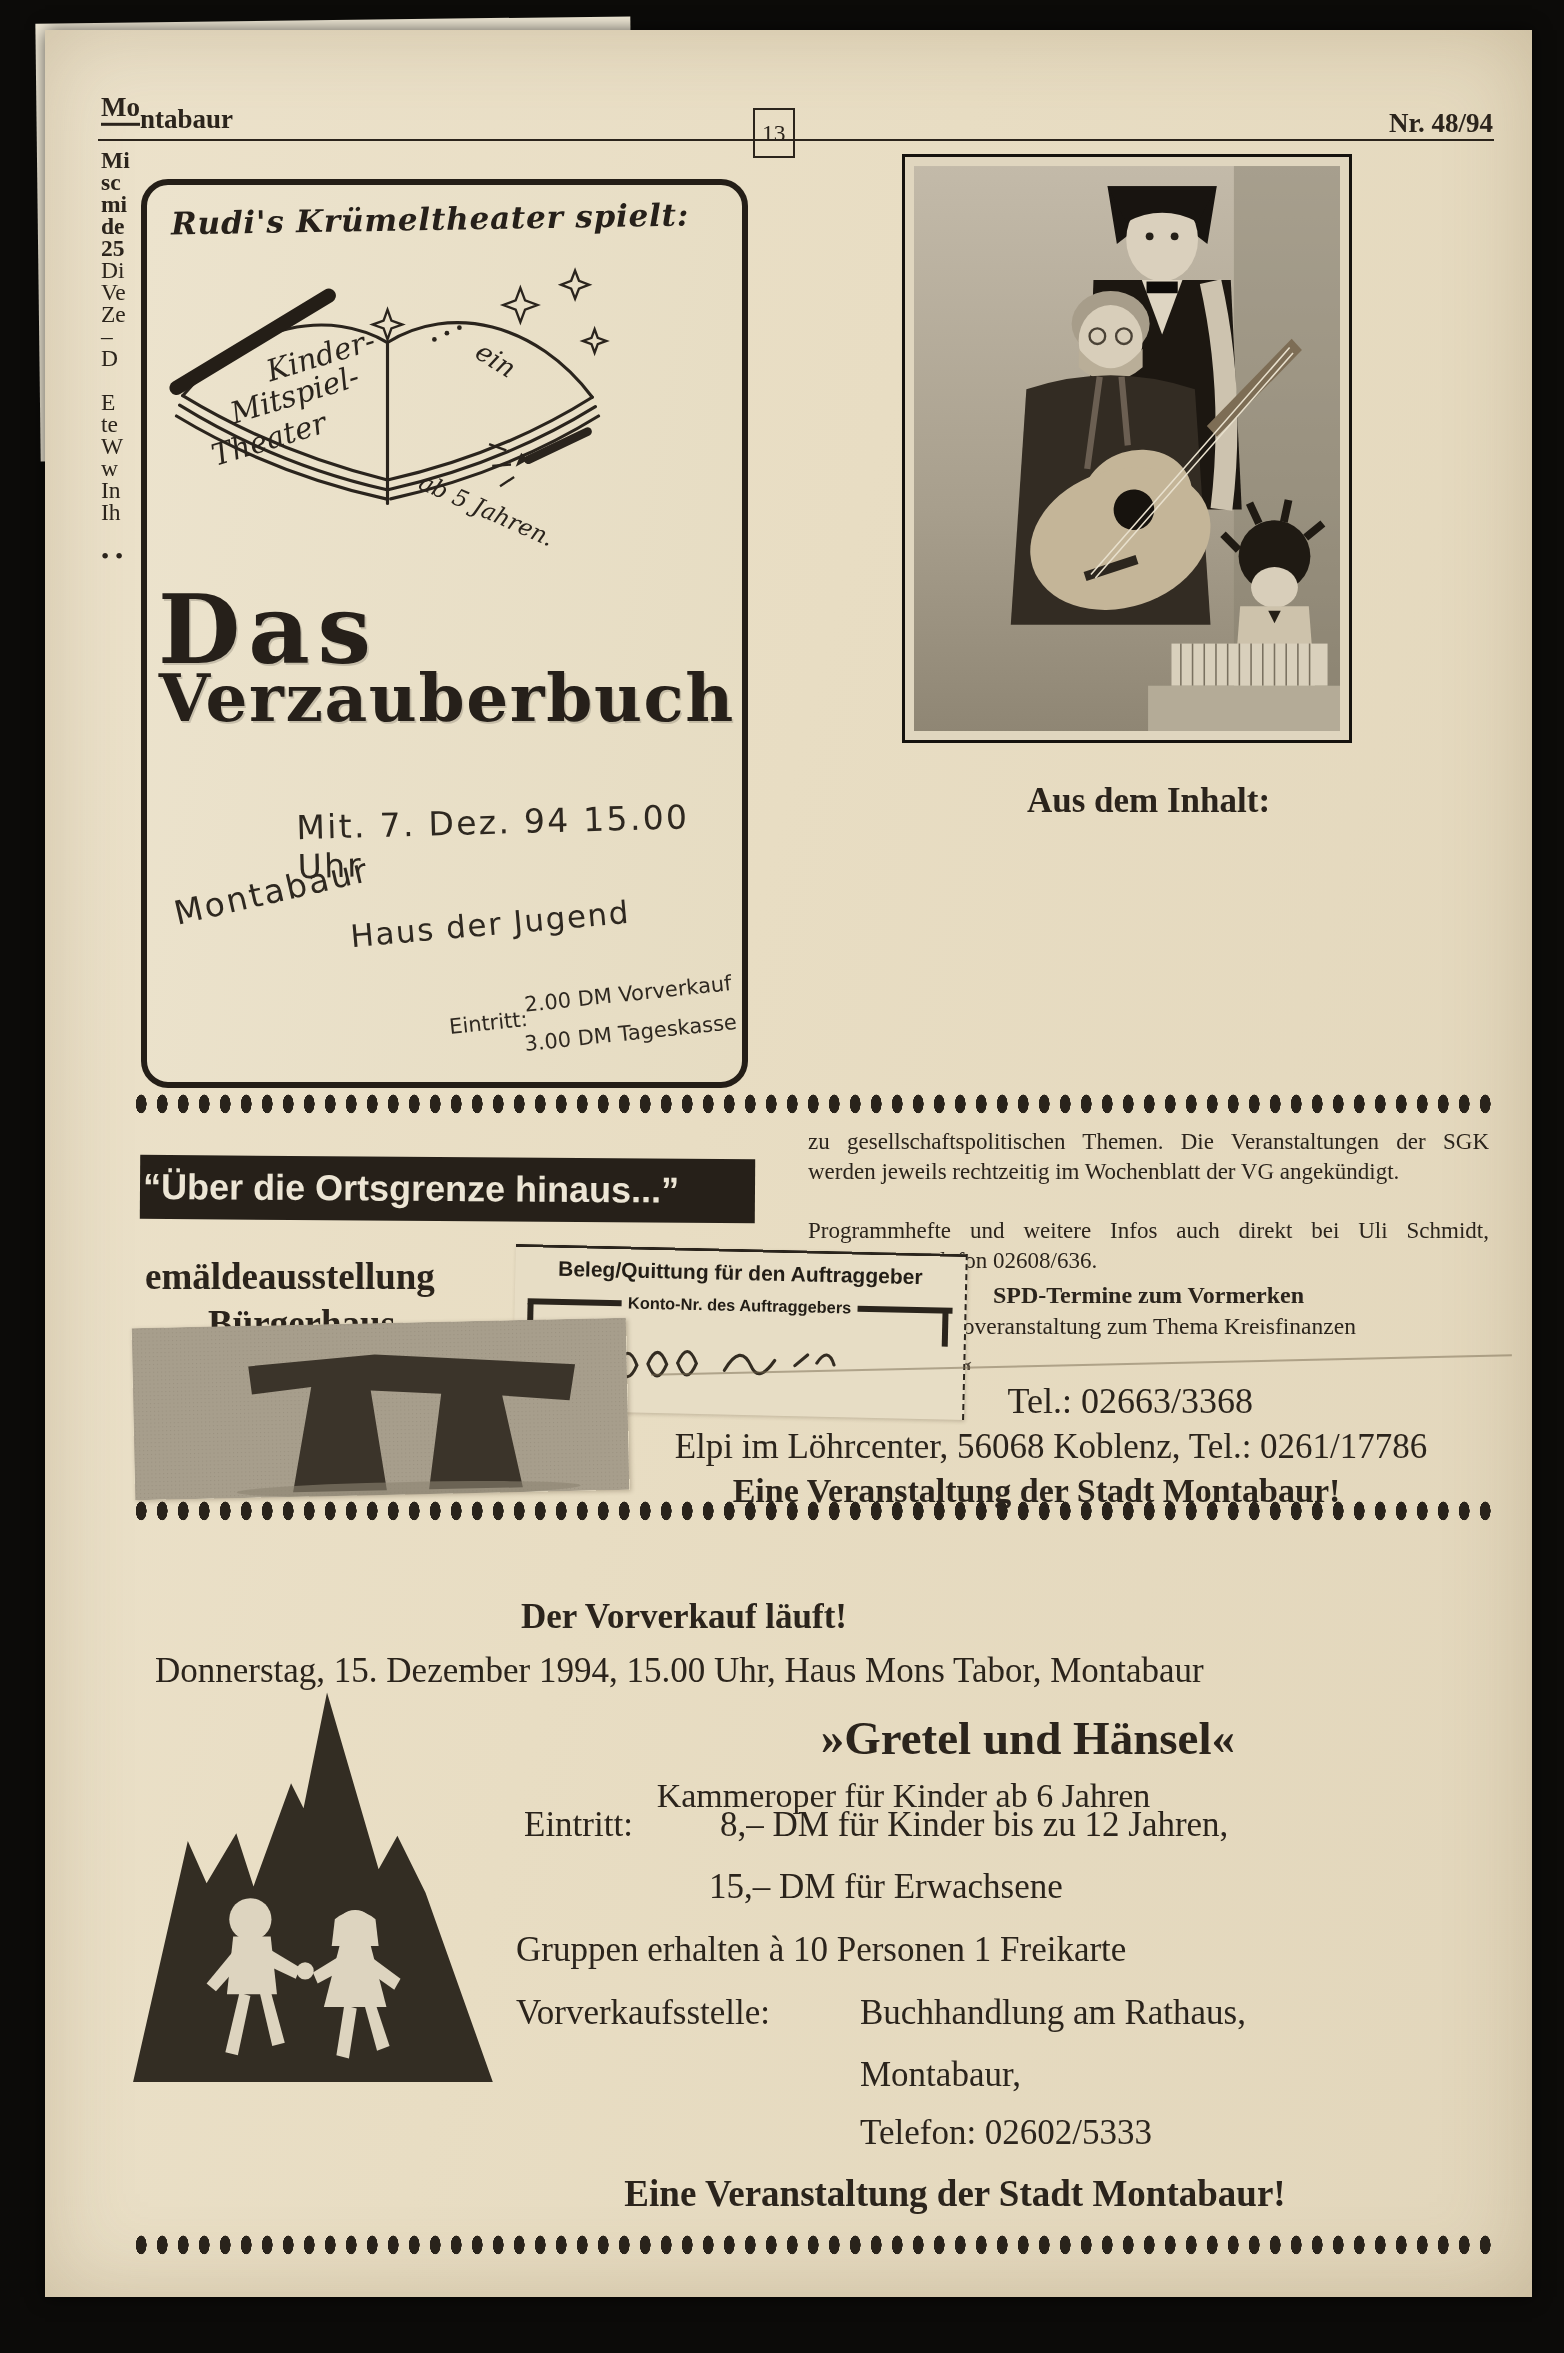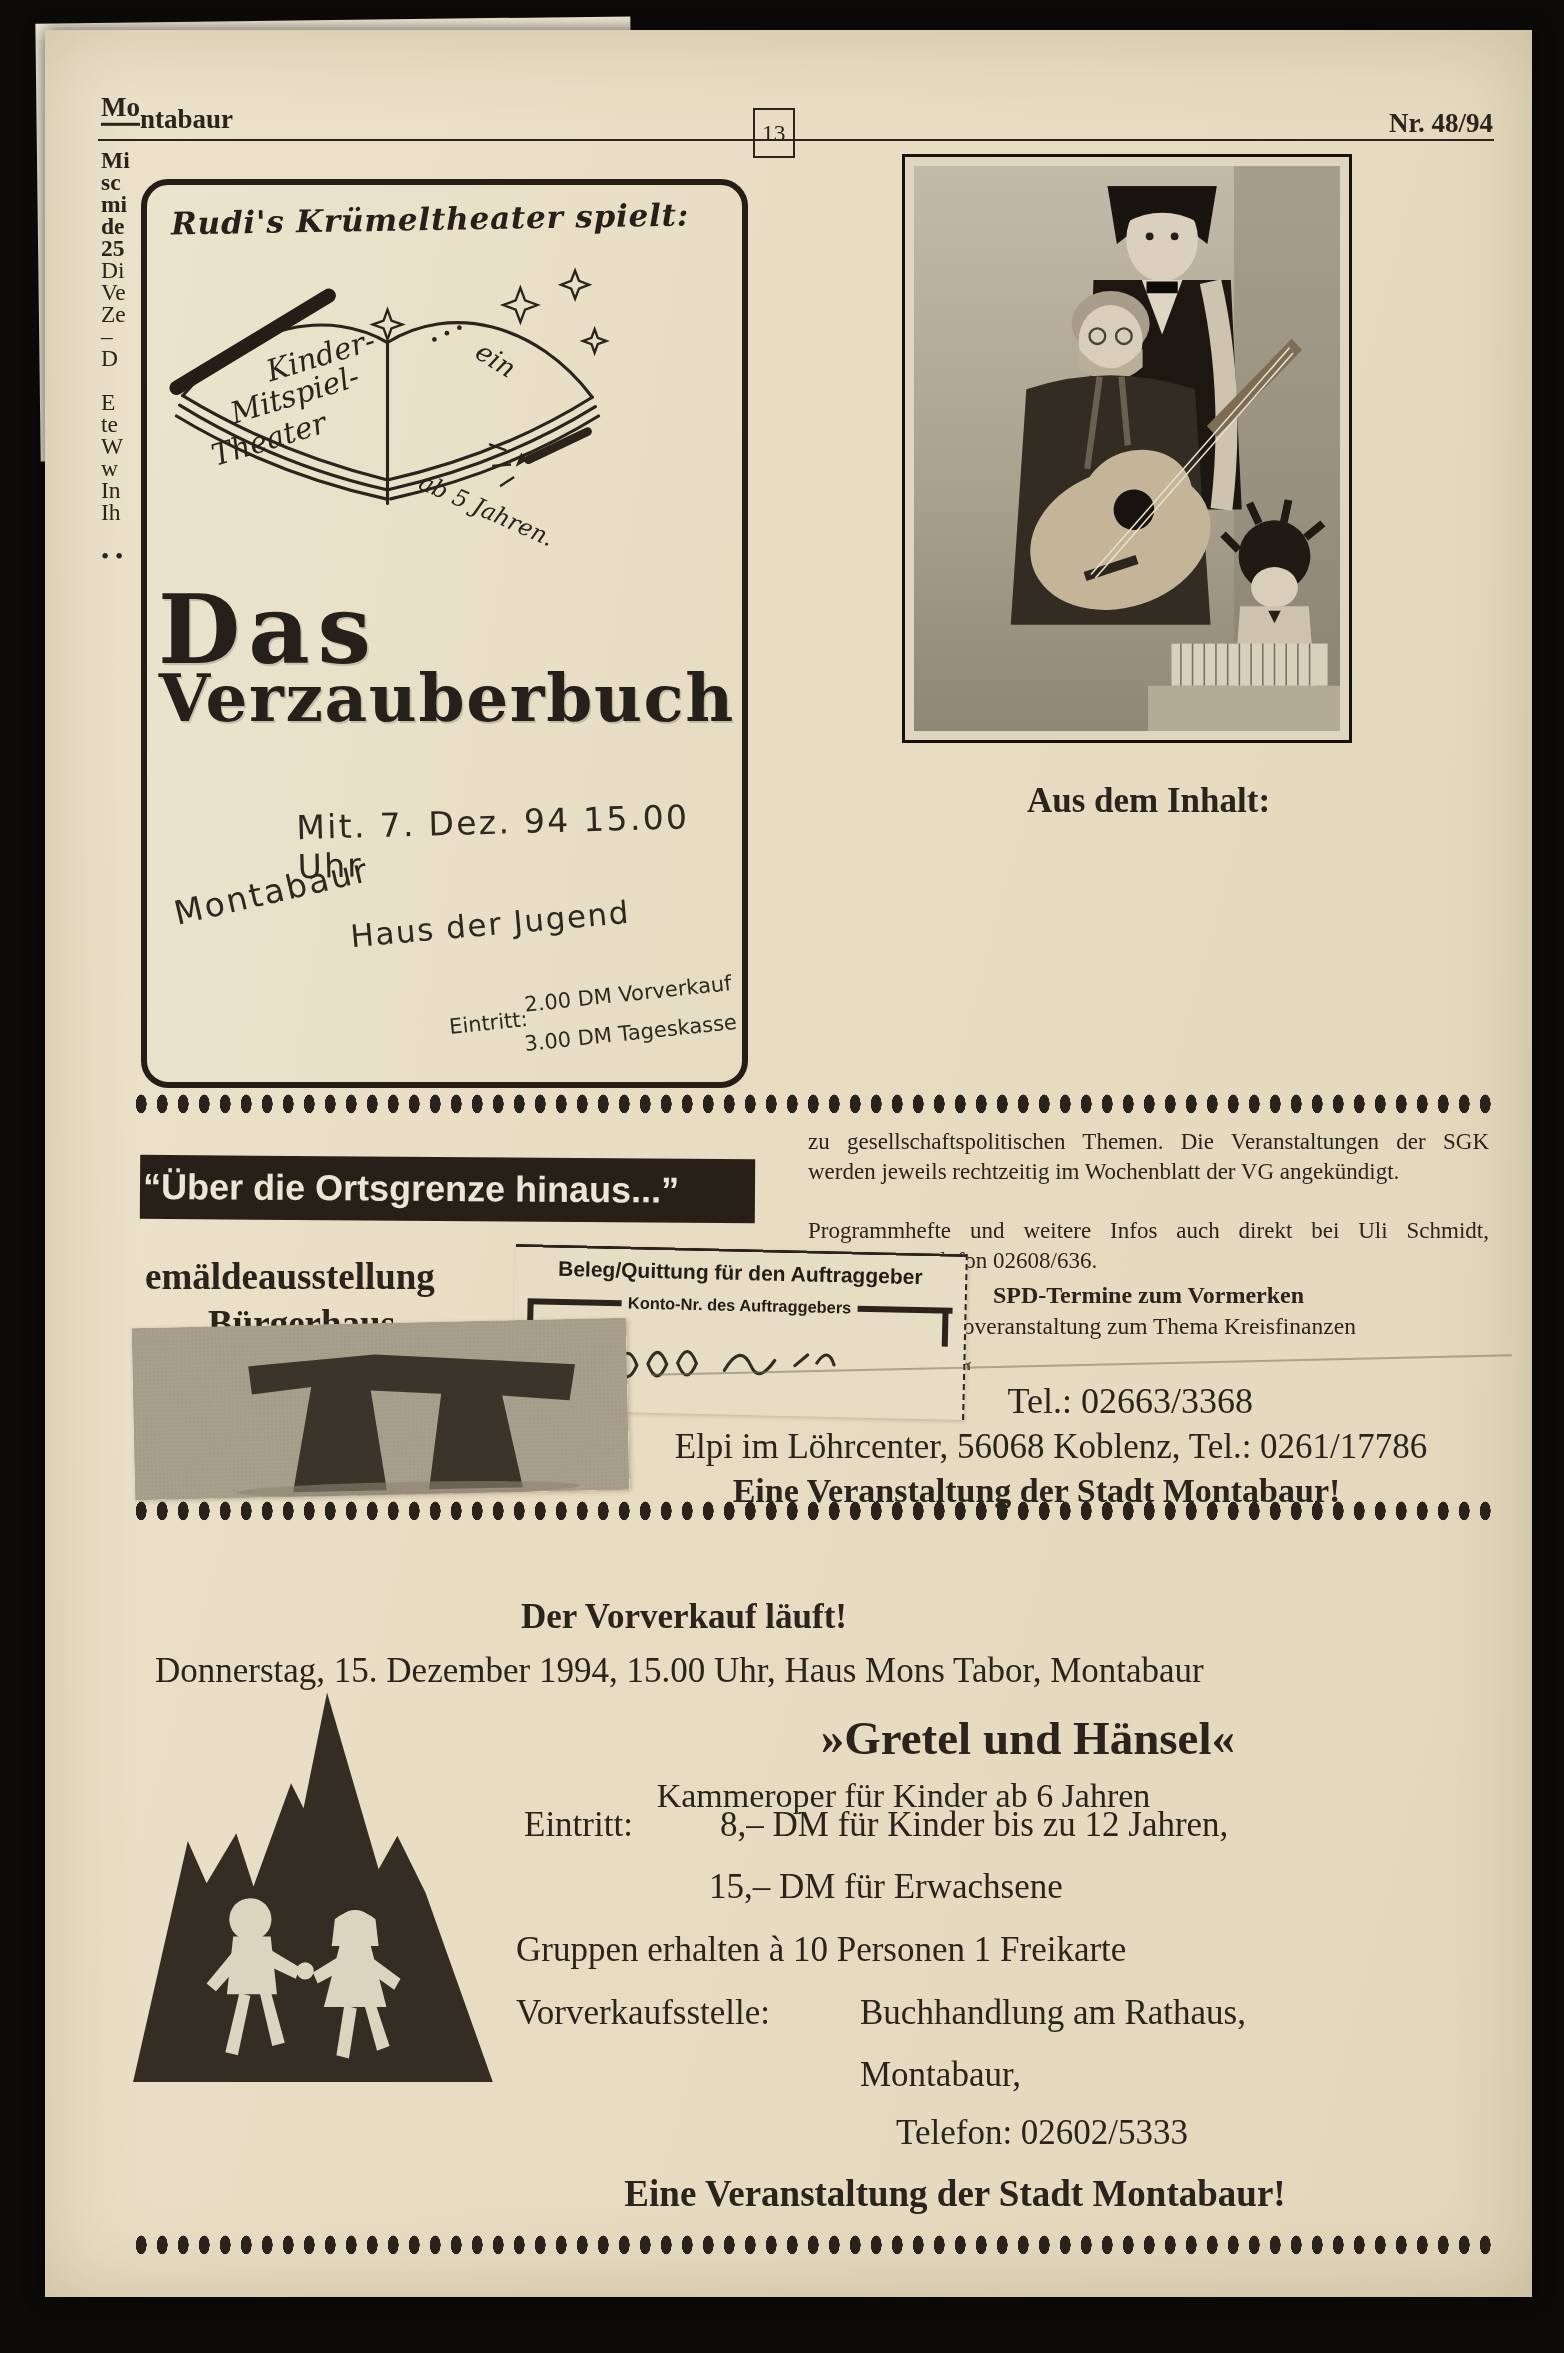--- a/index.html
+++ b/index.html
@@ -107,21 +107,21 @@
   .g-sub{left:540px;top:1747px;width:637px;text-align:center;font-size:34px;}
   .g-tri{left:74px;top:1645px;width:391px;height:419px;}
   .g-tri svg{display:block;width:100%;height:100%;}
   .g-pricelabel{left:479px;top:1775px;font-size:35px;}
   .g-price1{left:675px;top:1775px;font-size:35px;}
   .g-price2{left:664px;top:1837px;font-size:35px;}
   .g-group{left:471px;top:1900px;font-size:35px;}
   .g-presalelabel{left:471px;top:1963px;font-size:35px;}
   .g-v1{left:815px;top:1963px;font-size:35px;}
   .g-v2{left:815px;top:2025px;font-size:35px;}
-  .g-v3{left:815px;top:2083px;font-size:35px;margin-left:36px;}
+  .g-v3{left:815px;top:2083px;font-size:35px;}
   .g-note{left:438px;top:2142px;width:944px;text-align:center;font:700 37px "Liberation Serif",serif;}
   svg text{fill:#2a241d;font-family:"DejaVu Serif",serif;}
 </style>
 </head>
 <body>
 
 <div class="underlay"></div>
 
 <div class="paper">
 

